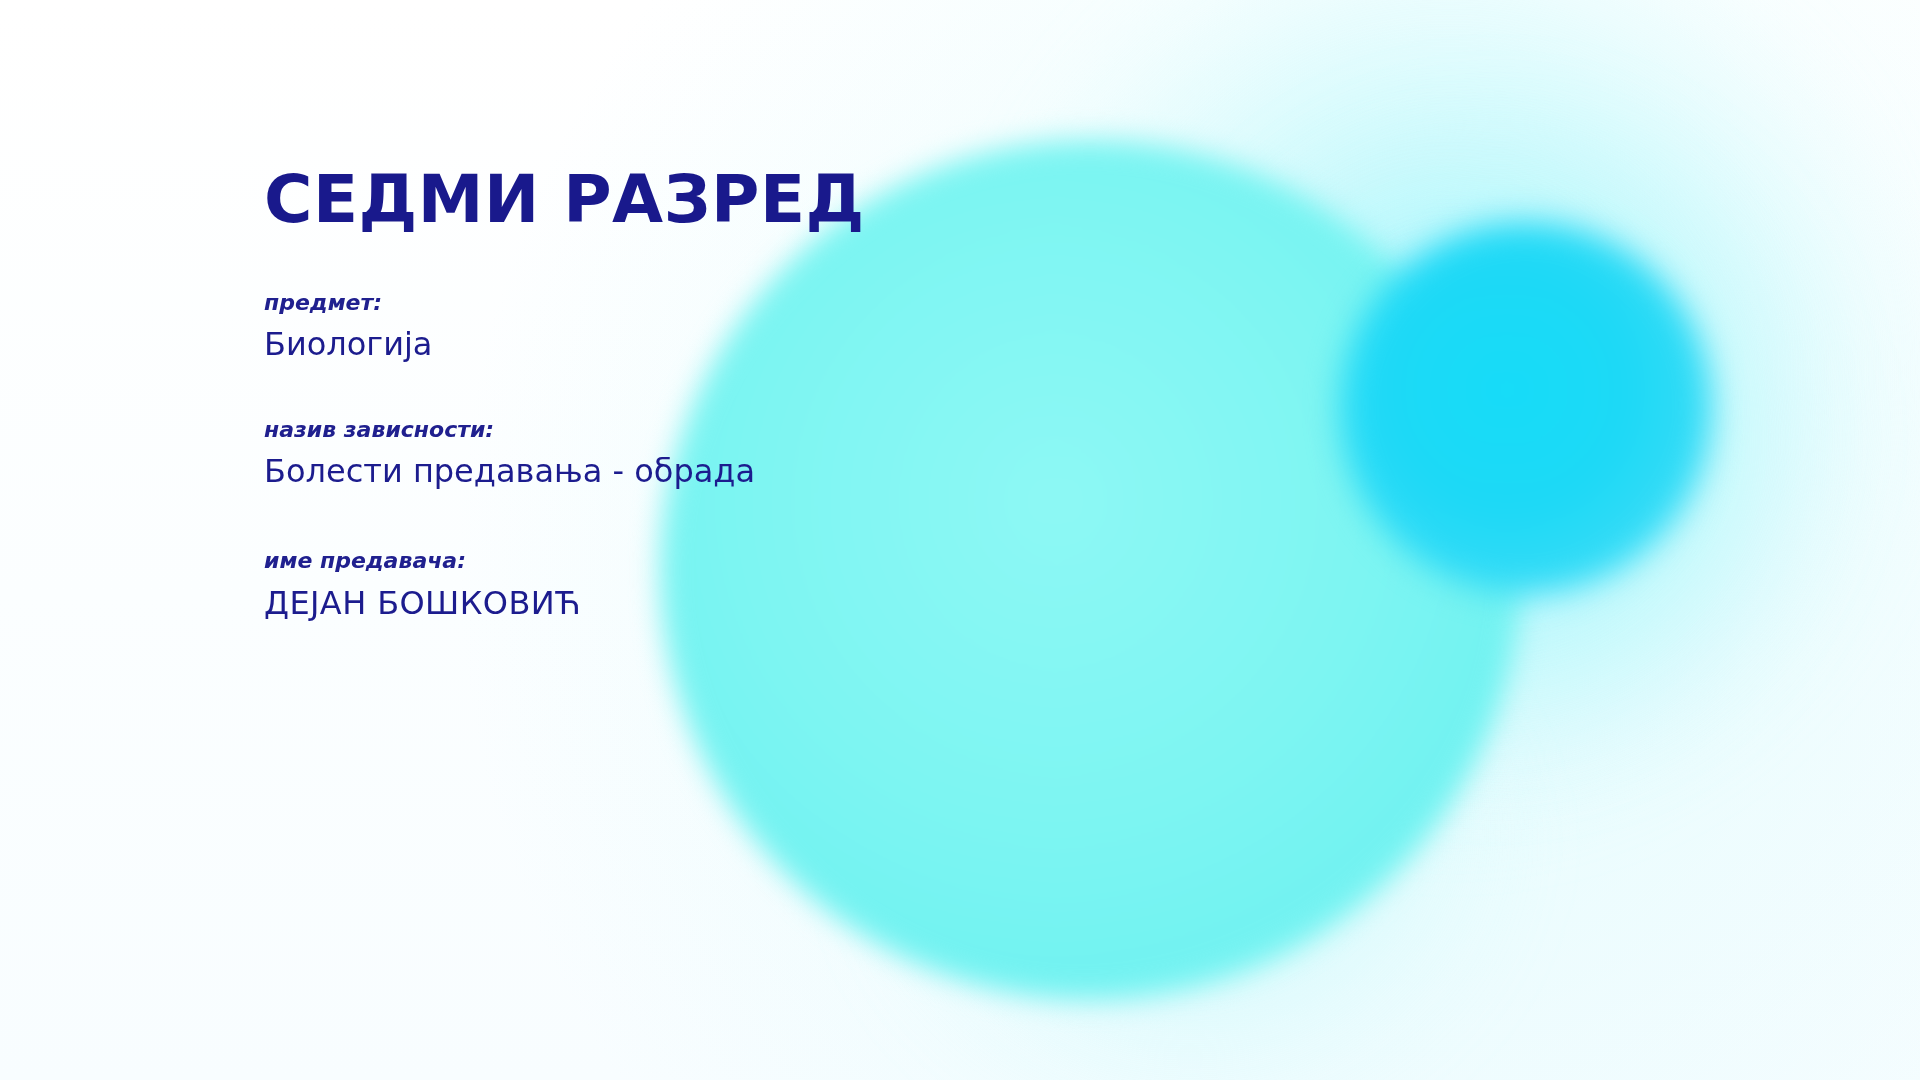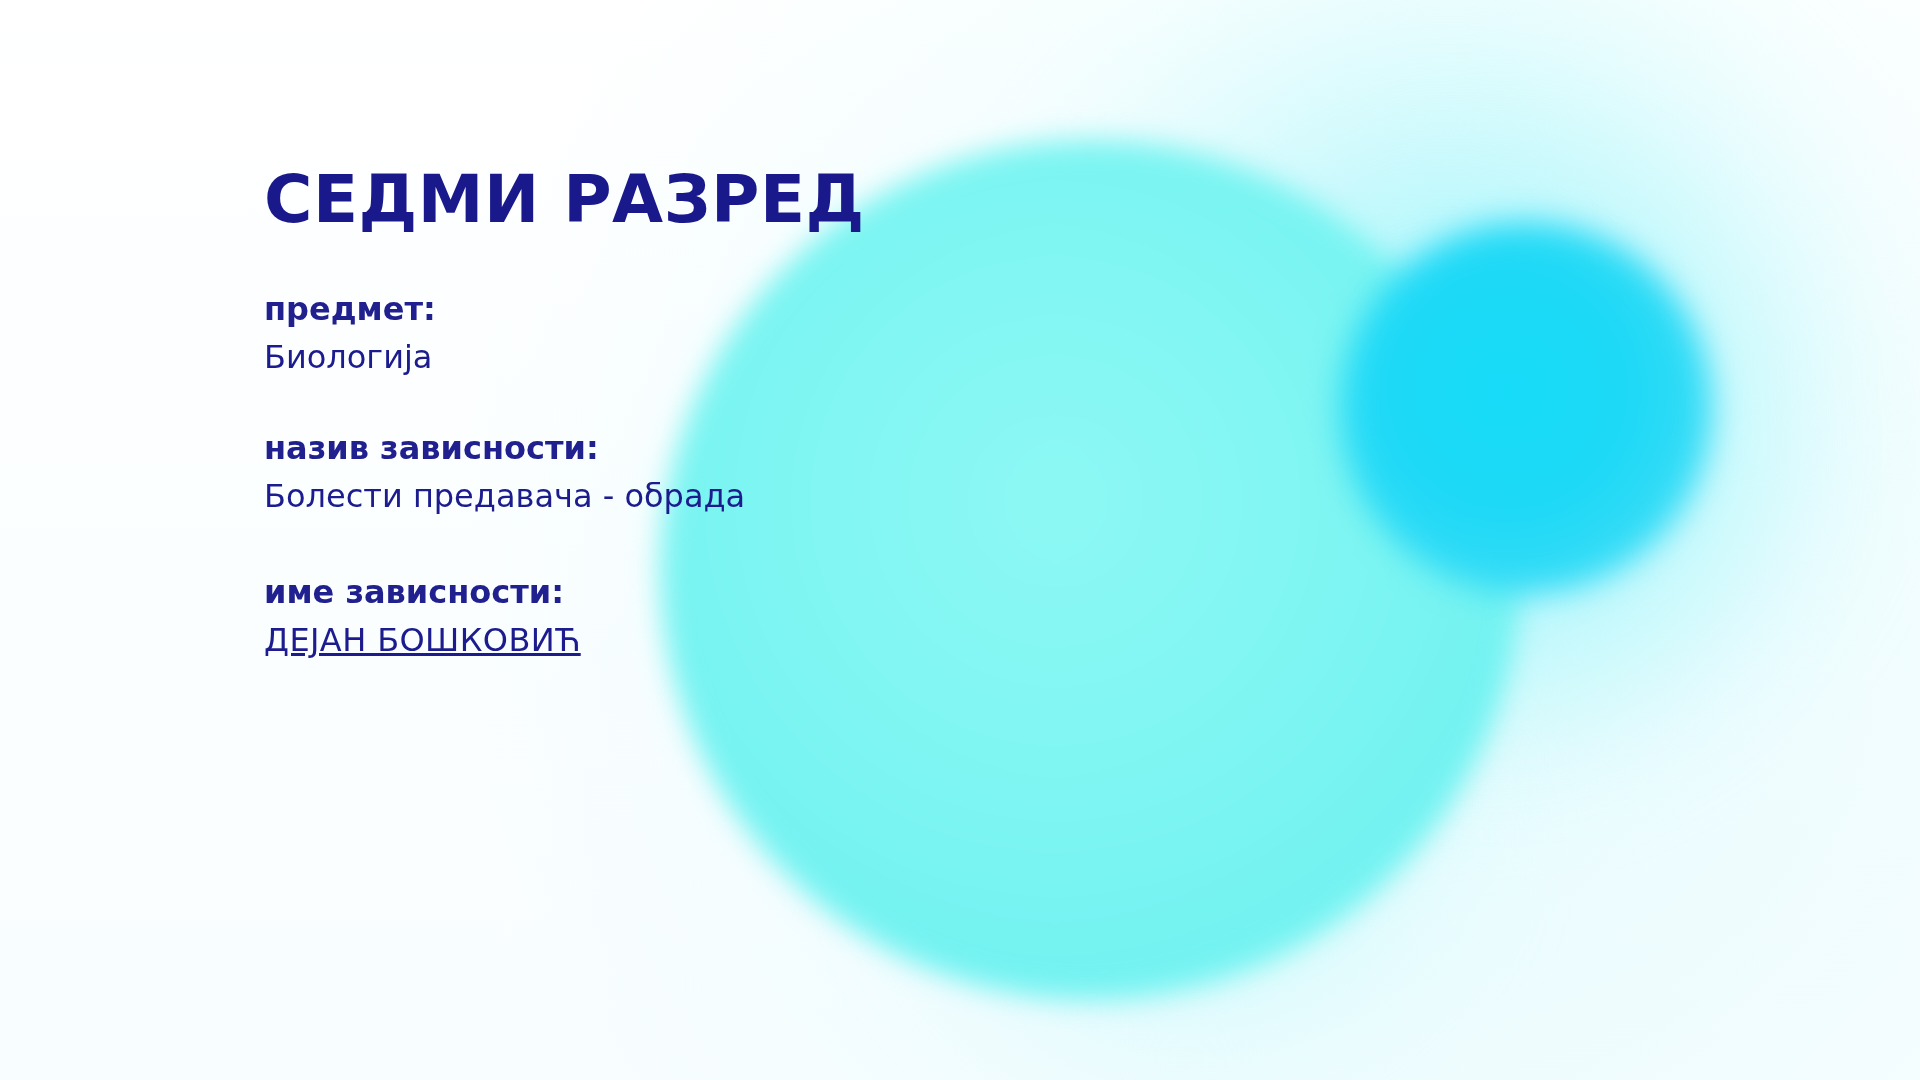--- a/index.html
+++ b/index.html
@@ -130,40 +130,40 @@
     white-space: nowrap;
   }
 
   .field {
     margin-bottom: 36px;
   }
   .field:last-child { margin-bottom: 0; }
 
   .field-label {
     display: block;
-    font-size: 32px;
+    font-size: 22px;
     font-weight: 600;
     color: #20208f;
     line-height: 1.25;
     margin-bottom: 10px;
     white-space: nowrap;
+    font-style: italic;
   }
 
   .field-value {
     display: block;
     font-size: 32px;
     font-weight: 400;
     color: #1c1c8e;
     line-height: 1.18;
     white-space: nowrap;
   }
 
   .field-value.upper {
     letter-spacing: 0.4px;
-    text-decoration: underline;
   }
 
   
   .field-subject     { margin-bottom: 52px; }
   .field-lecture     { margin-bottom: 56px; }
 </style>
 </head>
 <body>
 
 <div class="slide">
@@ -180,22 +180,22 @@
 
     <h1 class="slide-title">СЕДМИ РАЗРЕД</h1>
 
     <div class="field field-subject">
       <span class="field-label">предмет:</span>
       <span class="field-value">Биологија</span>
     </div>
 
     <div class="field field-lecture">
       <span class="field-label">назив зависности:</span>
-      <span class="field-value">Болести предавача - обрада</span>
+      <span class="field-value">Болести предавања - обрада</span>
     </div>
 
     <div class="field field-lecturer">
-      <span class="field-label">име зависности:</span>
+      <span class="field-label">име предавача:</span>
       <span class="field-value upper">ДЕЈАН БОШКОВИЋ</span>
     </div>
 
   </div>
 </div>
 
 </body></html>

